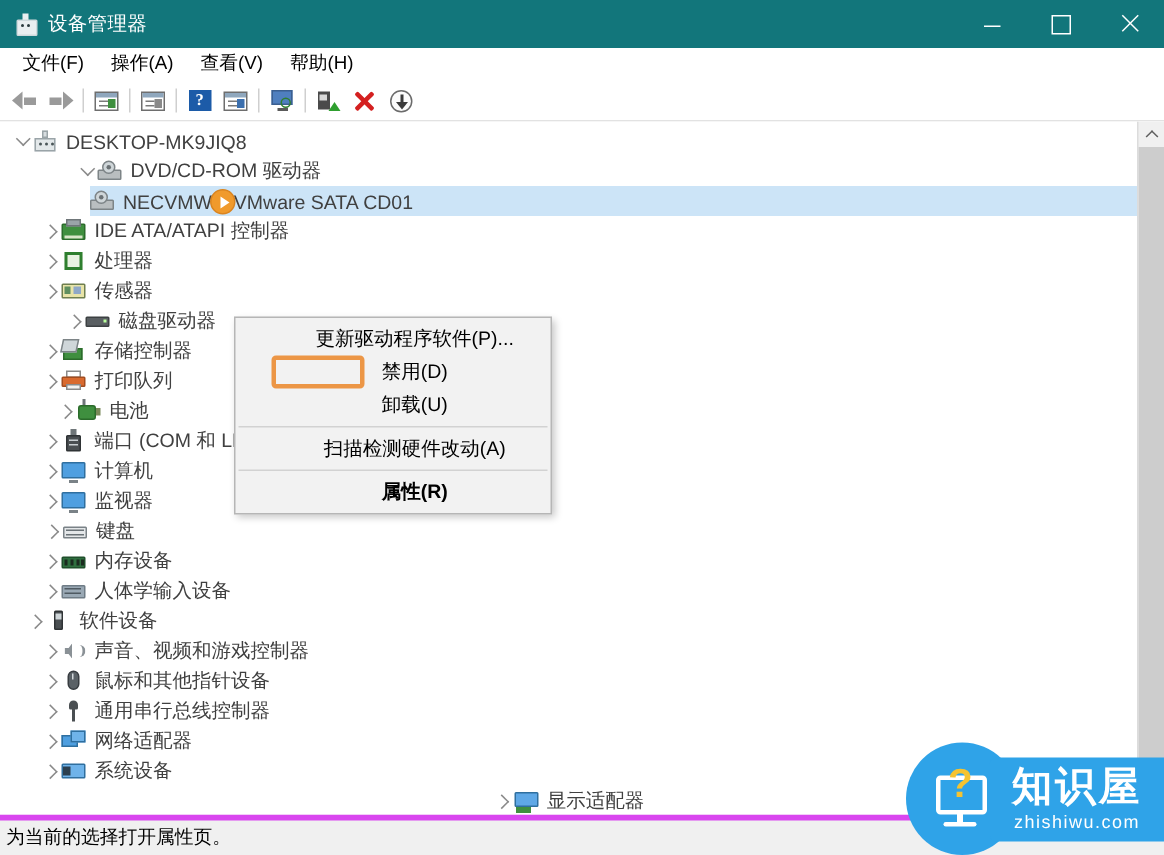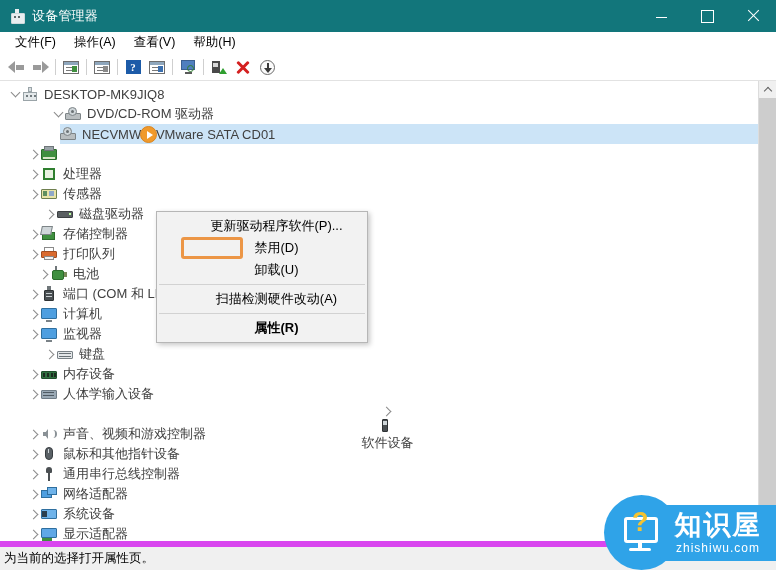--- a/index.html
+++ b/index.html
@@ -378,21 +378,21 @@
   .vs-track { flex: 1 1 auto; background: #f0f0f0; }
   .vs-thumb {
     position: absolute; left: 0; right: 0; top: 17px;
     height: 430px; background: #cdcdcd;
   }
 
   
   .statusbar {
     height: 23px; flex: 0 0 23px;
     background: #f0f0f0;
-    border-top: 6px solid #d946ef;
+    border-top: 4px solid #d946ef;
     display: flex; align-items: center;
     padding-left: 4px;
     font-size: 12.5px;
     color: #000;
   }
 
   
   .watermark {
     position: absolute; left: 604px; top: 495px;
     width: 172px; height: 75px;
@@ -585,20 +585,21 @@
           <div class="twisty">
             <div class="chev closed"></div>
           </div>
           <div class="row-icon">
             <div class="gi ico-ide">
               <div class="card"></div>
               <div class="top"></div>
               <div class="pin"></div>
             </div>
           </div>
+          <div class="row-label">IDE ATA/ATAPI 控制器</div>
         </div>
         <div class="row" style="padding-left: 27px;">
           <div class="twisty">
             <div class="chev closed"></div>
           </div>
           <div class="row-icon">
             <div class="gi ico-cpu">
               <div class="chip"></div>
             </div>
           </div>
@@ -697,21 +698,21 @@
             <div class="chev closed"></div>
           </div>
           <div class="row-icon">
             <div class="gi ico-mon">
               <div class="scr"></div>
               <div class="st"></div>
             </div>
           </div>
           <div class="row-label">监视器</div>
         </div>
-        <div class="row" style="padding-left: 43px;">
+        <div class="row" style="padding-left: 28px;">
           <div class="twisty">
             <div class="chev closed"></div>
           </div>
           <div class="row-icon">
             <div class="gi ico-kb">
               <div class="b"></div>
               <div class="k"></div>
             </div>
           </div>
           <div class="row-label">键盘</div>
@@ -736,21 +737,21 @@
             <div class="chev closed"></div>
           </div>
           <div class="row-icon">
             <div class="gi ico-hid">
               <div class="b"></div>
               <div class="k"></div>
             </div>
           </div>
           <div class="row-label">人体学输入设备</div>
         </div>
-        <div class="row" style="padding-left: 17px; flex-direction: column;">
+        <div class="row" style="padding-left: 17px;">
           <div class="twisty">
             <div class="chev closed"></div>
           </div>
           <div class="row-icon">
             <div class="gi ico-sw">
               <div class="b"></div>
               <div class="h"></div>
             </div>
           </div>
           <div class="row-label">软件设备</div>
@@ -808,21 +809,21 @@
             <div class="chev closed"></div>
           </div>
           <div class="row-icon">
             <div class="gi ico-sys">
               <div class="b"></div>
               <div class="chip"></div>
             </div>
           </div>
           <div class="row-label">系统设备</div>
         </div>
-        <div class="row" style="padding-left: 27px;">
+        <div class="row" style=" justify-content: center;">
           <div class="twisty">
             <div class="chev closed"></div>
           </div>
           <div class="row-icon">
             <div class="gi ico-disp">
               <div class="scr"></div>
               <div class="card"></div>
             </div>
           </div>
           <div class="row-label">显示适配器</div>

